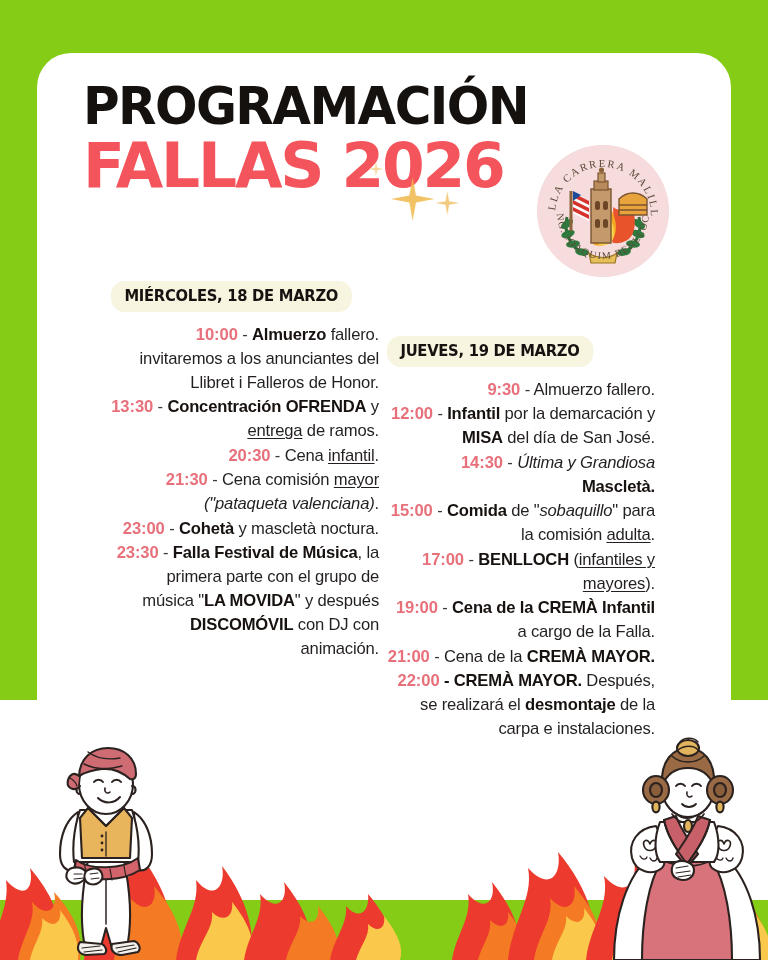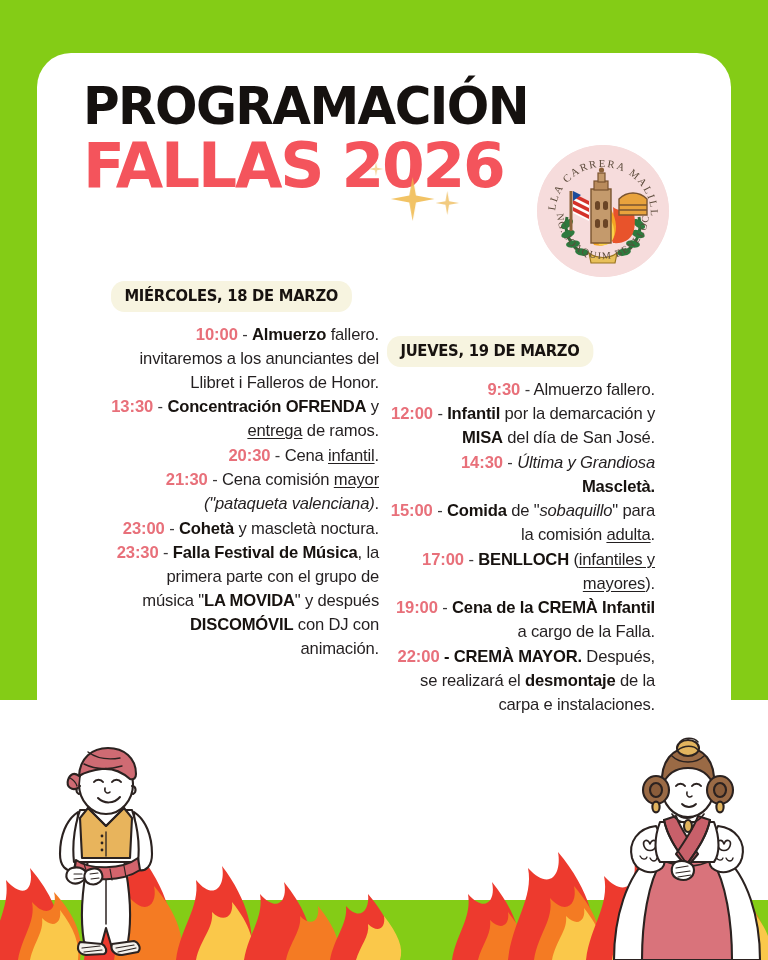--- a/index.html
+++ b/index.html
@@ -266,20 +266,21 @@
 
       <div class="col" id="col-right">
         <div class="day-badge">JUEVES, 19 DE MARZO</div>
         <div class="events" id="events-1">
             <p class="event"><span class="time">9:30</span><span class="dash"> - </span><span>Almuerzo fallero.</span></p>
             <p class="event"><span class="time">12:00</span><span class="dash"> - </span><span><b>Infantil</b> por la demarcación y <b>MISA</b> del día de San José.</span></p>
             <p class="event"><span class="time">14:30</span><span class="dash"> - </span><span><i>Última y Grandiosa</i> <b>Mascletà.</b></span></p>
             <p class="event"><span class="time">15:00</span><span class="dash"> - </span><span><b>Comida</b> de "<i>sobaquillo</i>" para la comisión <u>adulta</u>.</span></p>
             <p class="event"><span class="time">17:00</span><span class="dash"> - </span><span><b>BENLLOCH</b> (<u>infantiles y mayores</u>).</span></p>
             <p class="event"><span class="time">19:00</span><span class="dash"> - </span><span><b>Cena de la CREMÀ Infantil</b> a cargo de la Falla.</span></p>
+            <p class="event"><span class="time">21:00</span><span class="dash"> - </span><span>Cena de la <b>CREMÀ MAYOR.</b></span></p>
             <p class="event"><span class="time">22:00</span> <span><b>- CREMÀ MAYOR.</b> Después, se realizará el <b>desmontaje</b> de la carpa e instalaciones.</span></p>
           </div>
       </div>
 
     </div>
   </div>
 
   <svg id="flames" viewBox="0 0 768 230" preserveAspectRatio="none">
 
     <path d="M-10 230 C-6 196 10 178 6 150 C26 172 34 156 30 138 C56 168 66 200 60 230 Z" fill="#ED3A2E"></path>

